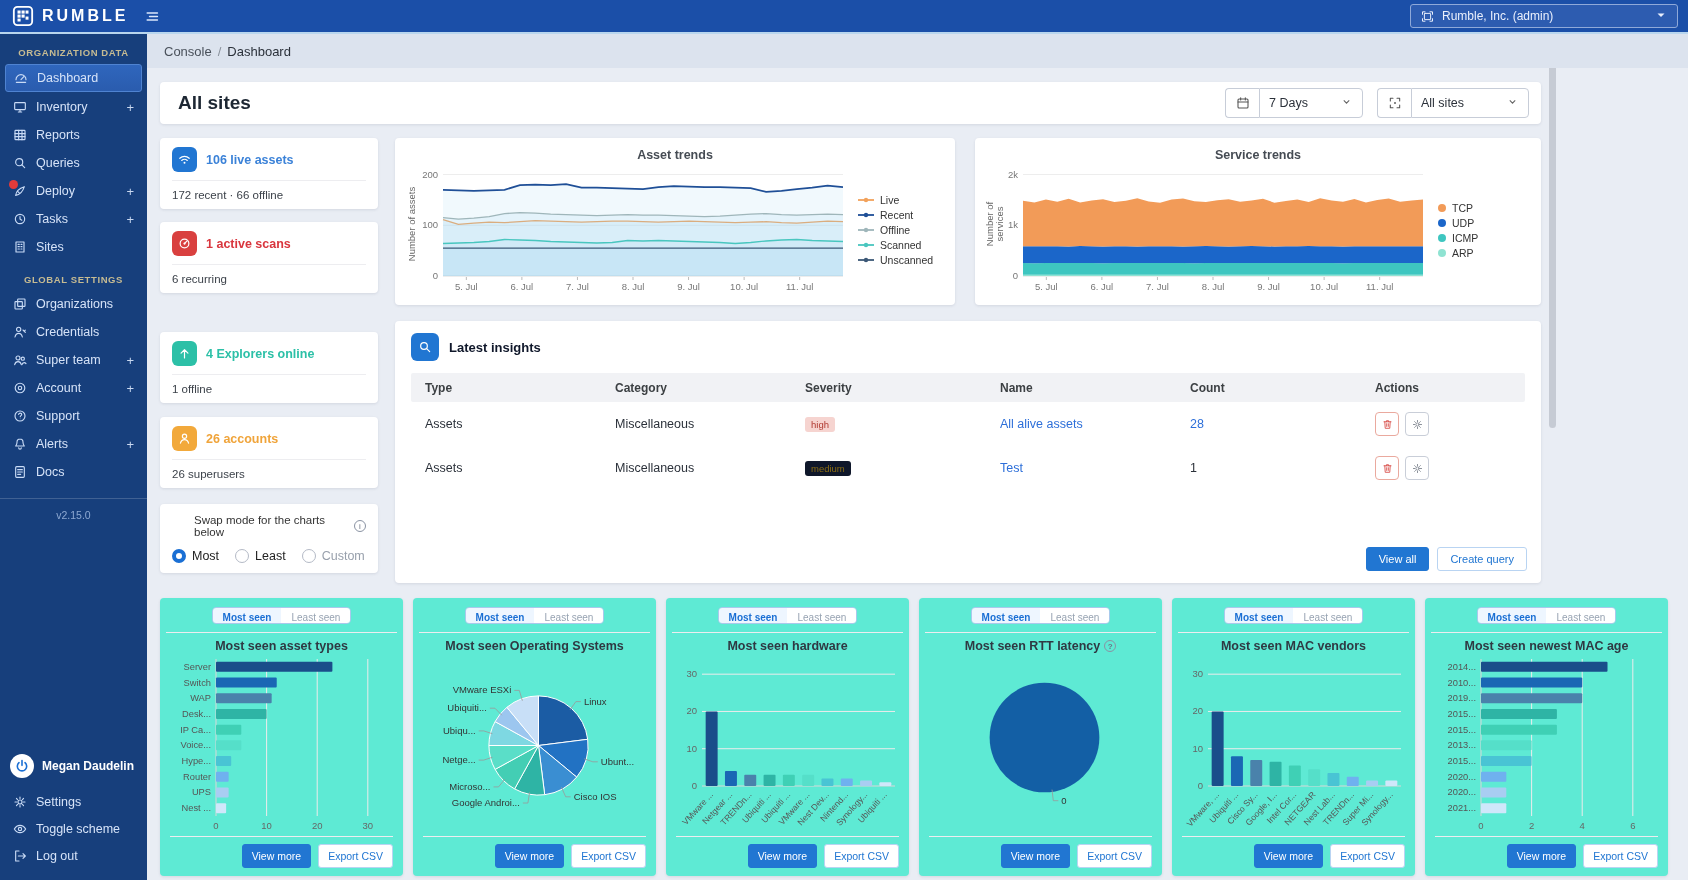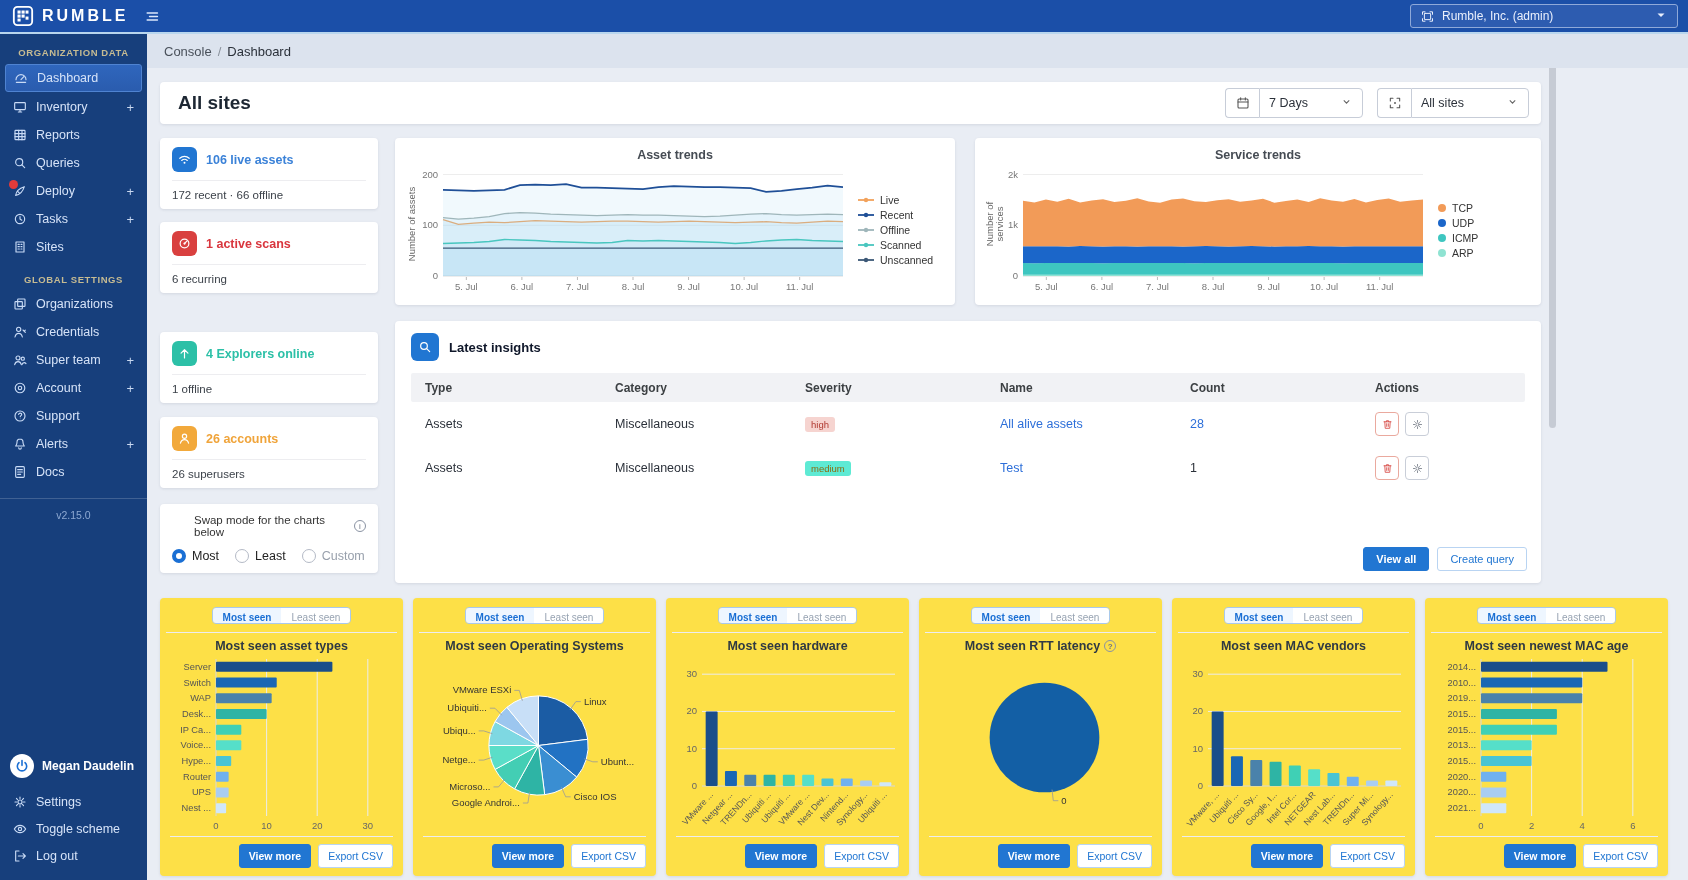--- a/index.html
+++ b/index.html
@@ -71,32 +71,32 @@
   .insights { padding:12px 16px; }
   .ins-head { display:flex; align-items:center; gap:10px; }
   .ins-ic { width:28px; height:28px; border-radius:6px; background:#2176d2; color:#fff; display:flex; align-items:center; justify-content:center; }
   .ins-title { font-size:13px; font-weight:bold; color:#0f172a; }
   .ins-table { margin-top:12px; }
   .ins-row { display:grid; grid-template-columns:190px 190px 195px 190px 185px 1fr; align-items:center; padding-left:14px; }
   .ins-row.hdr { background:#f1f2f5; height:29px; font-size:12px; color:#3c4043; font-weight:bold; border-radius:2px; }
   .ins-row.body { height:44px; font-size:12.5px; color:#2b313a; }
   .sev-badge { display:inline-block; padding:2px 6px; border-radius:3px; font-size:9.5px; font-weight:normal; }
   .sev-high { background:#f6d4d0; color:#b03a31; }
-  .sev-medium { background:#5eead4; color:#8a6c14; }
+  .sev-medium { background:#0f172a; color:#8a6c14; }
   .cell-link { color:#2d6fd9; cursor:pointer; }
   .act-btn { width:24px; height:24px; border-radius:4px; background:#fff; display:inline-flex; align-items:center; justify-content:center; margin-right:6px; cursor:pointer; }
   .act-trash { border:1px solid #eaa99e; color:#d9534f; }
   .act-gear { border:1px solid #c9ced8; color:#787f8a; }
   .ins-footer { position:absolute; right:14px; bottom:12px; display:flex; gap:8px; }
   .btn { font-size:11px; padding:5px 12px; border-radius:3px; cursor:pointer; border:1px solid transparent; font-family:inherit; }
-  .btn-primary { background:#2176d2; color:#fff; border-color:#2176d2;font-weight:bold; }
+  .btn-primary { background:#2176d2; color:#fff; border-color:#2176d2; }
   .btn-outline { background:#fff; color:#2176d2; border-color:#b9d4f2; }
 
   
-  .mini-card { position:absolute; top:598px; width:243px; height:278px; background:#fde047; border-radius:4px; box-shadow:0 1px 3px rgba(20,30,60,.10); display:flex; flex-direction:column; padding:9px 10px 8px; }
+  .mini-card { position:absolute; top:598px; width:243px; height:278px; background:#5eead4; border-radius:4px; box-shadow:0 1px 3px rgba(20,30,60,.10); display:flex; flex-direction:column; padding:9px 10px 8px; }
   .seg-group { display:flex; border:1px solid #a9c9ec; border-radius:4px; overflow:hidden; margin:0 auto; }
   .seg { font-size:10px; padding:4px 10px; background:#fff; color:#97a3b2; border:none; cursor:pointer; font-family:inherit; white-space:nowrap; }
   .seg.active { color:#1a6fd4; background:#eef6ff; font-weight:bold; }
   .divider { border-top:1px solid #ededf0; margin:8px -4px 6px; }
   .mini-title { text-align:center; font-size:12.5px; font-weight:bold; color:#2f3943; display:flex; align-items:center; justify-content:center; gap:4px; }
   .mini-chart { flex:1; margin-top:2px; }
   .mini-actions { display:flex; justify-content:flex-end; gap:7px; padding-top:7px; border-top:1px solid #ededf0; }
   .btn-sm { font-size:10.5px; padding:5px 9px; }
 
   .scroll-thumb { position:absolute; left:1549px; top:48px; width:7px; height:380px; background:#c6cbd4; border-radius:4px; }

